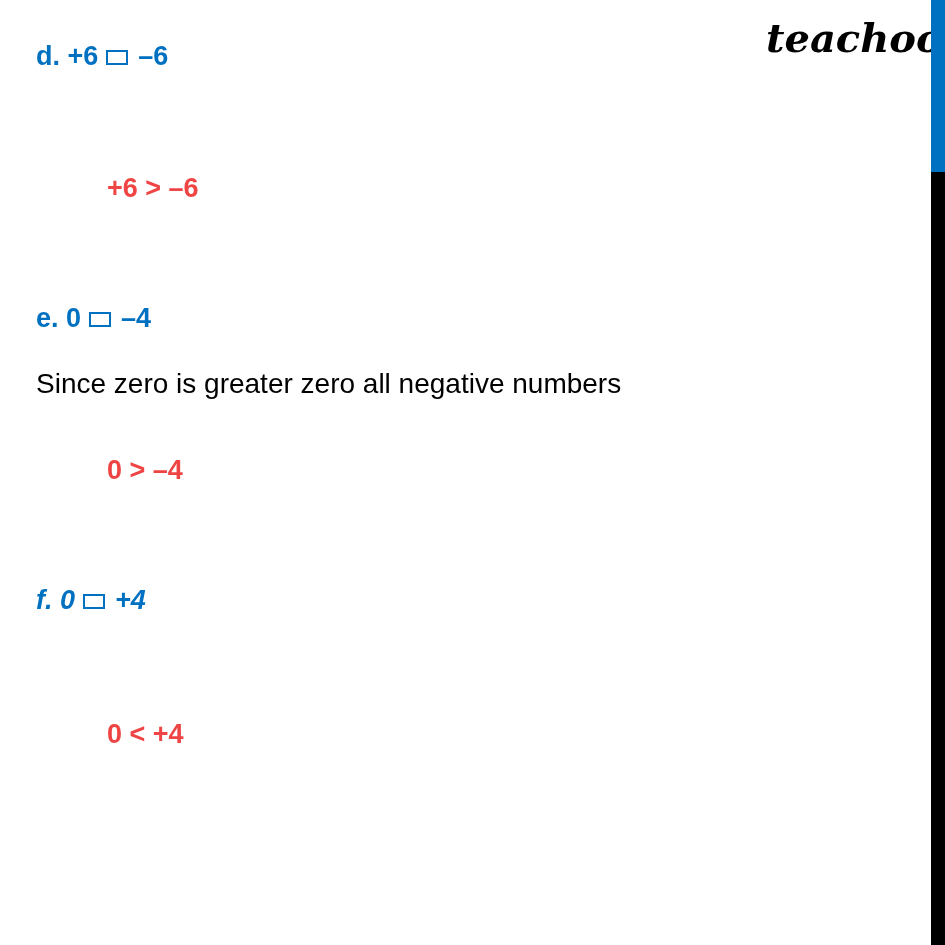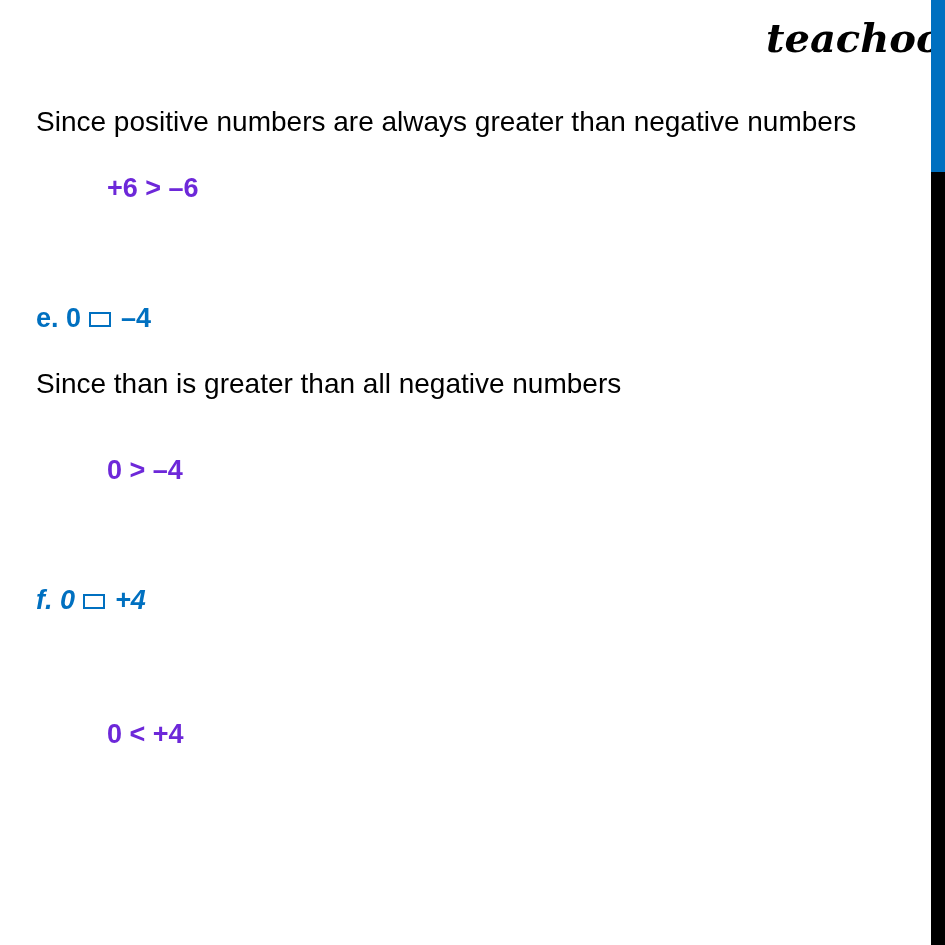--- a/index.html
+++ b/index.html
@@ -70,41 +70,45 @@
       margin: 0 10px 0 8px;
       position: relative;
       top: 1px;
     }
     .body-text {
       color: #000000;
       font-size: 28px;
     }
     .answer {
       left: 107px;
-      color: #6d28d9;
+      color: #ef4444;
       font-weight: bold;
       font-size: 27px;
     }
   </style>
 </head>
 <body>
 
 <div class="page">
 
   <div class="logo">teachoo</div>
 
-  <div class="line body-text" style="top:108px;">Since positive numbers are always greater than negative numbers</div>
+  <div class="line heading" style="top:43px;">
+    <span>d. +6</span>
+    <span class="box"></span>
+    <span>–6</span>
+  </div>
   <div class="line answer" style="top:175px;">+6 &gt; –6</div>
 
   <div class="line heading" style="top:305px;">
     <span>e. 0</span>
     <span class="box"></span>
     <span>–4</span>
   </div>
-  <div class="line body-text" style="top:370px;">Since than is greater than all negative numbers</div>
+  <div class="line body-text" style="top:370px;">Since zero is greater zero all negative numbers</div>
   <div class="line answer" style="top:457px;">0 &gt; –4</div>
 
   <div class="line heading" style="top:587px;font-style:italic;">
     <span>f. 0</span>
     <span class="box"></span>
     <span>+4</span>
   </div>
   <div class="line answer" style="top:721px;">0 &lt; +4</div>
 
 </div>

